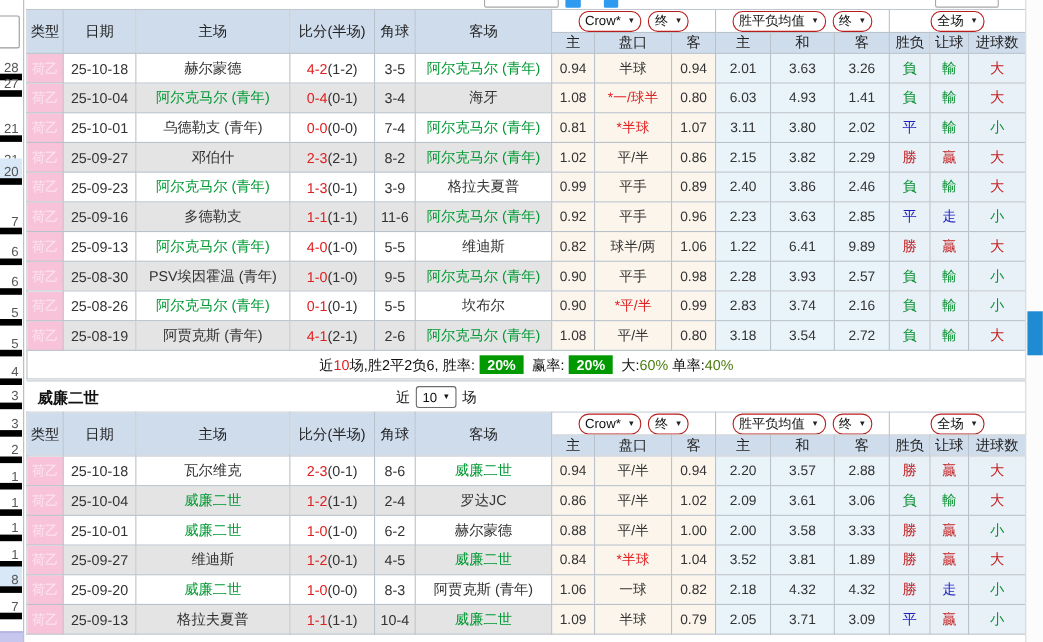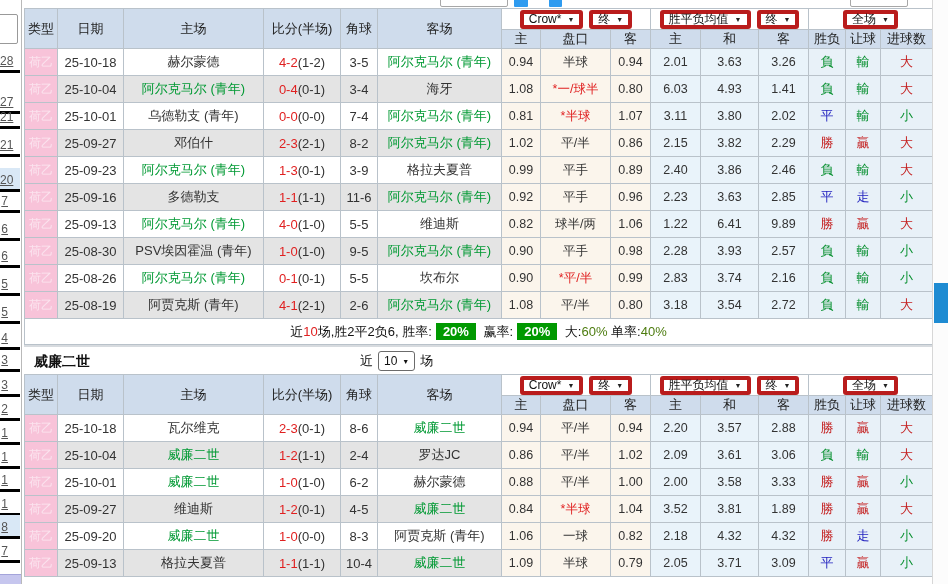--- a/index.html
+++ b/index.html
@@ -2,21 +2,21 @@
 <html><head>
 <meta charset="utf-8">
 <style>
   * { margin:0; padding:0; box-sizing:border-box; }
   body { font-family:"Liberation Sans","DejaVu Sans",sans-serif; }
   .page { position:relative; width:948px; height:584px; background:#fff; overflow:hidden; }
 
   
   .sliver { position:absolute; left:0; top:0; width:22px; height:584px; background:#fff; border-right:1px solid #b9b9b9; }
   .sliver .inputfrag { position:absolute; left:-6px; top:14px; width:24px; height:30px; background:#fff; border:1px solid #999; border-radius:2px; }
-  .sliver .num { position:absolute; left:0; width:20px; height:24px; line-height:24px; text-align:right; padding-right:12px; font-size:12px; color:#555; border-bottom:3px solid #000000;text-decoration:underline; }
+  .sliver .num { position:absolute; left:0; width:20px; height:24px; line-height:24px; text-align:right; padding-right:3px; font-size:12px; color:#555; border-bottom:6px solid #000000; }
   .sliver .num.hl { background:#d9e8f6; }
   .sliver .purplebar { position:absolute; left:0; bottom:0; width:21px; height:10px; background:#c6c6ee; border-top:1px solid #a4a4da; }
 
   
   .main { position:absolute; left:24px; top:0; width:908px; }
   .topcut { position:relative; height:8px; background:#fff; }
   .topcut .boxfrag { position:absolute; top:-4px; height:11px; background:#fff; border:1px solid #a7a7a7; border-radius:2px; }
   .topcut .bluefrag { position:absolute; top:-2px; height:9px; background:#2e9bf0; border-radius:1px; }
 
   table { border-collapse:collapse; table-layout:fixed; width:908px; }
@@ -28,21 +28,21 @@
   td.c-league { background:#f8c3d9 !important; color:#fbe4ef; font-size:12px; }
   td.c-crow  { background:#fbf5ec !important; font-size:12.5px; }
   td.c-hand  { background:#fbf5ec !important; font-size:12.5px; }
   td.c-mean  { background:#e9f3fa !important; font-size:12.5px; }
   td.c-res   { background:#e8f1f8 !important; }
   .hl-team { color:#009933; }
   .red-text { color:#e02020; }
   .c-red { color:#c42020; } .c-green { color:#089030; } .c-blue { color:#1d1dbe; }
   .ft { color:#e02020; } .ht { color:#333; }
 
-  .dd { display:inline-flex; align-items:center; justify-content:space-between; background:#fff; border:4px solid #b91c1c; border-radius:3px; height:19px; padding:0 5px; font-size:12px; color:#111; vertical-align:middle; margin:0 3px; }
+  .dd { display:inline-flex; align-items:center; justify-content:space-between; background:#fff; border:1px solid #b91c1c; border-radius:9px; height:19px; padding:0 5px; font-size:12px; color:#111; vertical-align:middle; margin:0 3px; }
   .dd .arr { font-size:7px; margin-left:6px; color:#222; }
 
   td.summary { background:#fff; font-size:13px; color:#111; height:26px; }
   .sum-red { color:#e02020; }
   .pctbox { display:inline-block; background:#009900; color:#fff; font-weight:700; padding:1px 7px; margin:0 4px; }
   .sum-blue { color:#4d7c0f; }
 
   .section-bar { position:relative; height:29px; background:#fff; border-top:2px solid #d7dbdf; }
   .section-title { position:absolute; left:10px; top:6px; font-size:14px; font-weight:700; color:#111; }
   .filters { position:absolute; left:336px; top:4px; display:flex; align-items:center; font-size:13px; color:#111; }
@@ -59,24 +59,24 @@
 </style>
 </head>
 <body>
 
 <div class="page">
 
   <div class="sliver">
     <div class="inputfrag"></div>
     <div id="sliver-nums">
         <div class="num" style="top: 49px;">28</div>
-        <div class="num" style="top: 90px;">27</div>
+        <div class="num" style="top: 64px;">27</div>
         <div class="num" style="top: 105px;">21</div>
         <div class="num" style="top: 133px;">21</div>
-        <div class="num hl" style="top: 168px;">20</div>
+        <div class="num hl" style="top: 144px;">20</div>
         <div class="num" style="top: 189px;">7</div>
         <div class="num" style="top: 217px;">6</div>
         <div class="num" style="top: 244px;">6</div>
         <div class="num" style="top: 272px;">5</div>
         <div class="num" style="top: 300px;">5</div>
         <div class="num" style="top: 326px;">4</div>
         <div class="num" style="top: 348px;">3</div>
         <div class="num" style="top: 373px;">3</div>
         <div class="num" style="top: 397px;">2</div>
         <div class="num" style="top: 421px;">1</div>

